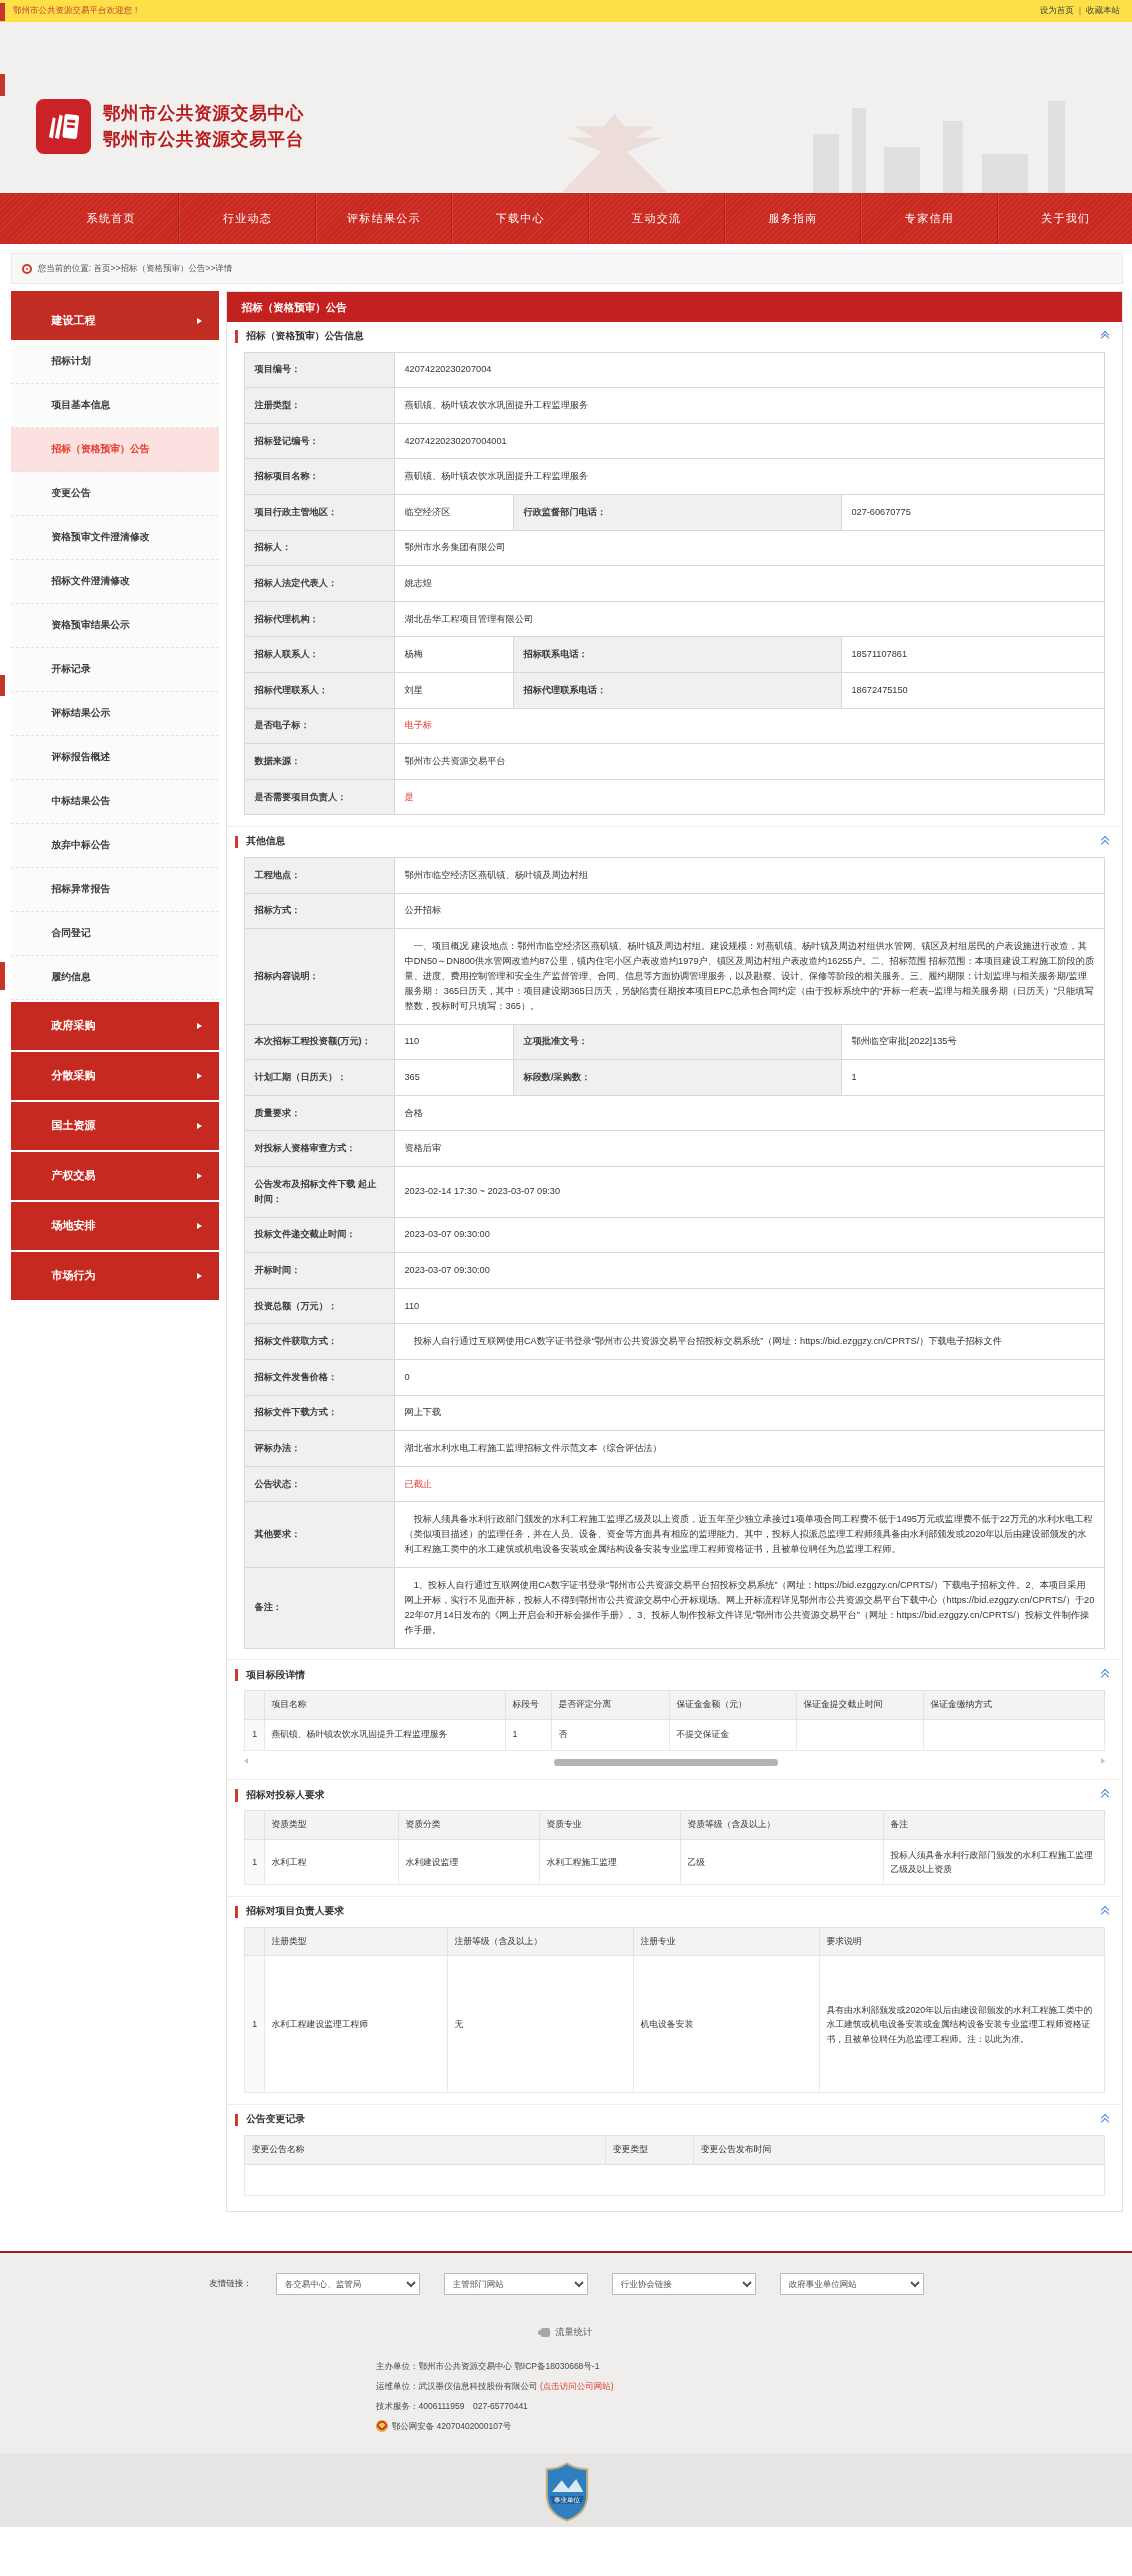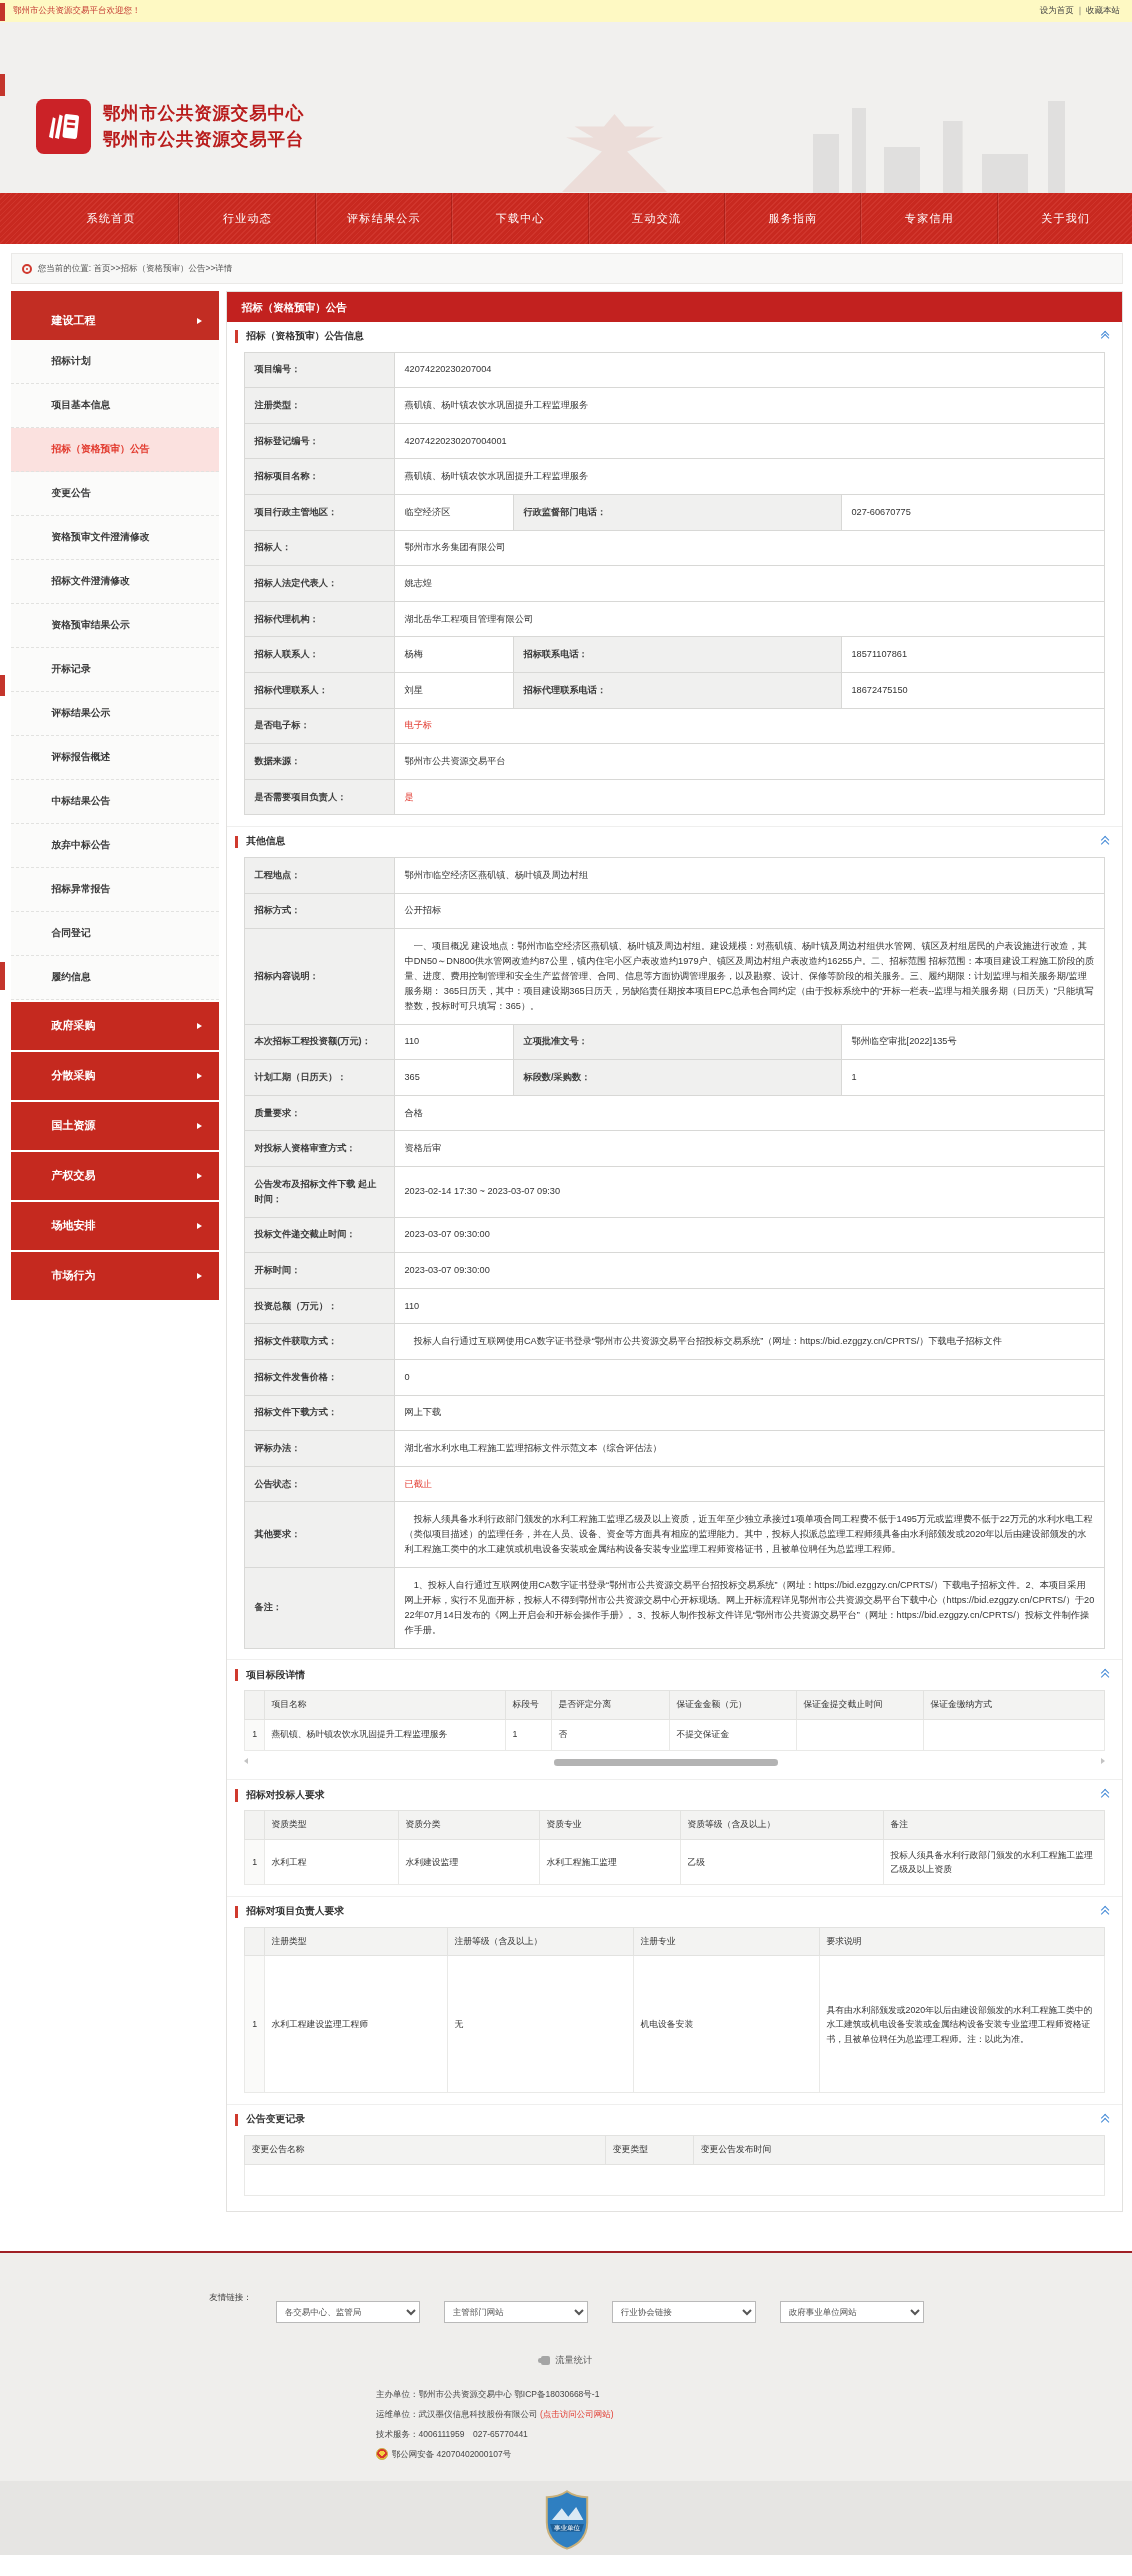--- a/index.html
+++ b/index.html
@@ -1,18 +1,18 @@
 <!DOCTYPE html>
 <html style="font-size:10.5px"><head>
 <meta charset="utf-8">
 <style>
   html,body{margin:0;padding:0;}
   body{width:1133px;background:#ffffff;font-family:"Liberation Sans","DejaVu Sans",sans-serif;position:relative;overflow-x:hidden;}
   
-  .topbar{height:22px;display:flex;justify-content:space-between;align-items:center;padding:0 13px;background:#fef9c3;font-size:8.5px;}
+  .topbar{height:22px;display:flex;justify-content:space-between;align-items:center;padding:0 13px;background:#fde047;font-size:8.5px;}
   .welcome{color:#c43a33;}
   .top-links{color:#555;display:flex;gap:2px;align-items:center;}
   .top-links a{color:#444;text-decoration:none;cursor:pointer;}
   
   .site-header{height:171px;background:#f1f0ee;position:relative;overflow:hidden;}
   .logo-wrap{position:absolute;left:36px;top:77px;display:flex;align-items:center;gap:11.8px;}
   .logo-icon{width:55px;height:55px;background:#cb2227;border-radius:7.8px;flex:0 0 auto;display:flex;align-items:center;justify-content:center;}
   .logo-text{color:#b91c1c;font-size:17.6px;font-weight:bold;line-height:25.5px;letter-spacing:0.7px;}
   .wm-red{position:absolute;left:562px;top:92px;width:105px;height:78px;opacity:.10;background:#c0392b;
     clip-path:polygon(50% 0,60% 16%,88% 16%,70% 30%,96% 30%,62% 48%,100% 100%,0 100%,38% 48%,4% 30%,30% 30%,12% 16%,40% 16%);}
@@ -63,21 +63,21 @@
   .idx-cell{background:#fafaf9;text-align:center;}
   .hscroll{height:13px;margin:5.2px 17px 0;position:relative;}
   .hs-thumb{position:absolute;left:36%;width:26%;height:6.5px;top:3.3px;background:#b3b3b3;border-radius:3.3px;cursor:pointer;}
   .hs-arrow{position:absolute;top:2.6px;width:0;height:0;border-top:3.9px solid transparent;border-bottom:3.9px solid transparent;}
   .hs-left{left:0;border-right:4.6px solid #c3c3c3;}
   .hs-right{right:0;border-left:4.6px solid #c3c3c3;}
   .empty-body{height:14.4px;border:0.7px solid #e9e9e7;border-top:none;}
   
   .footer{margin-top:39px;border-top:2.6px solid #a02025;background:#efeeec;padding-top:19.6px;}
   .flinks{display:flex;justify-content:center;align-items:center;gap:24px;font-size:8.5px;color:#444;}
-  .flinks select{width:144px;height:22px;border:0.7px solid #b9b9b9;background:#fff;color:#555;font-size:8.5px;padding:0 3.9px;font-family:inherit;margin-top:28px;}
+  .flinks select{width:144px;height:22px;border:0.7px solid #b9b9b9;background:#fff;color:#555;font-size:8.5px;padding:0 3.9px;font-family:inherit;}
   .fstats{margin-top:31px;display:flex;justify-content:center;align-items:center;gap:5.2px;color:#555;font-size:9.2px;}
   .stats-icon{width:9.2px;height:9.2px;background:#a5a5a5;border-radius:2px;position:relative;display:inline-block;}
   .stats-icon i{position:absolute;left:-2.6px;top:2.6px;width:4.6px;height:4.6px;background:#a5a5a5;border-radius:50%;display:block;}
   .finfo{margin:17px 0 0 376px;font-size:8.5px;color:#454545;line-height:20px;}
   .finfo a{color:#e23b31;text-decoration:none;cursor:pointer;}
   .sec-line{display:flex;align-items:center;gap:3.9px;}
   .police-icon{width:9.8px;height:9.8px;border-radius:50%;display:inline-block;background:radial-gradient(circle at 50% 42%,#f3d03e 0 34%,#d8372b 35% 62%,#e7b93c 63% 100%);border:0.7px solid #caa53a;}
   .bottom{margin-top:17px;height:74px;background:#e6e5e3;position:relative;}
   .badge{position:absolute;left:50%;top:9.2px;transform:translateX(-50%);cursor:pointer;}
   

